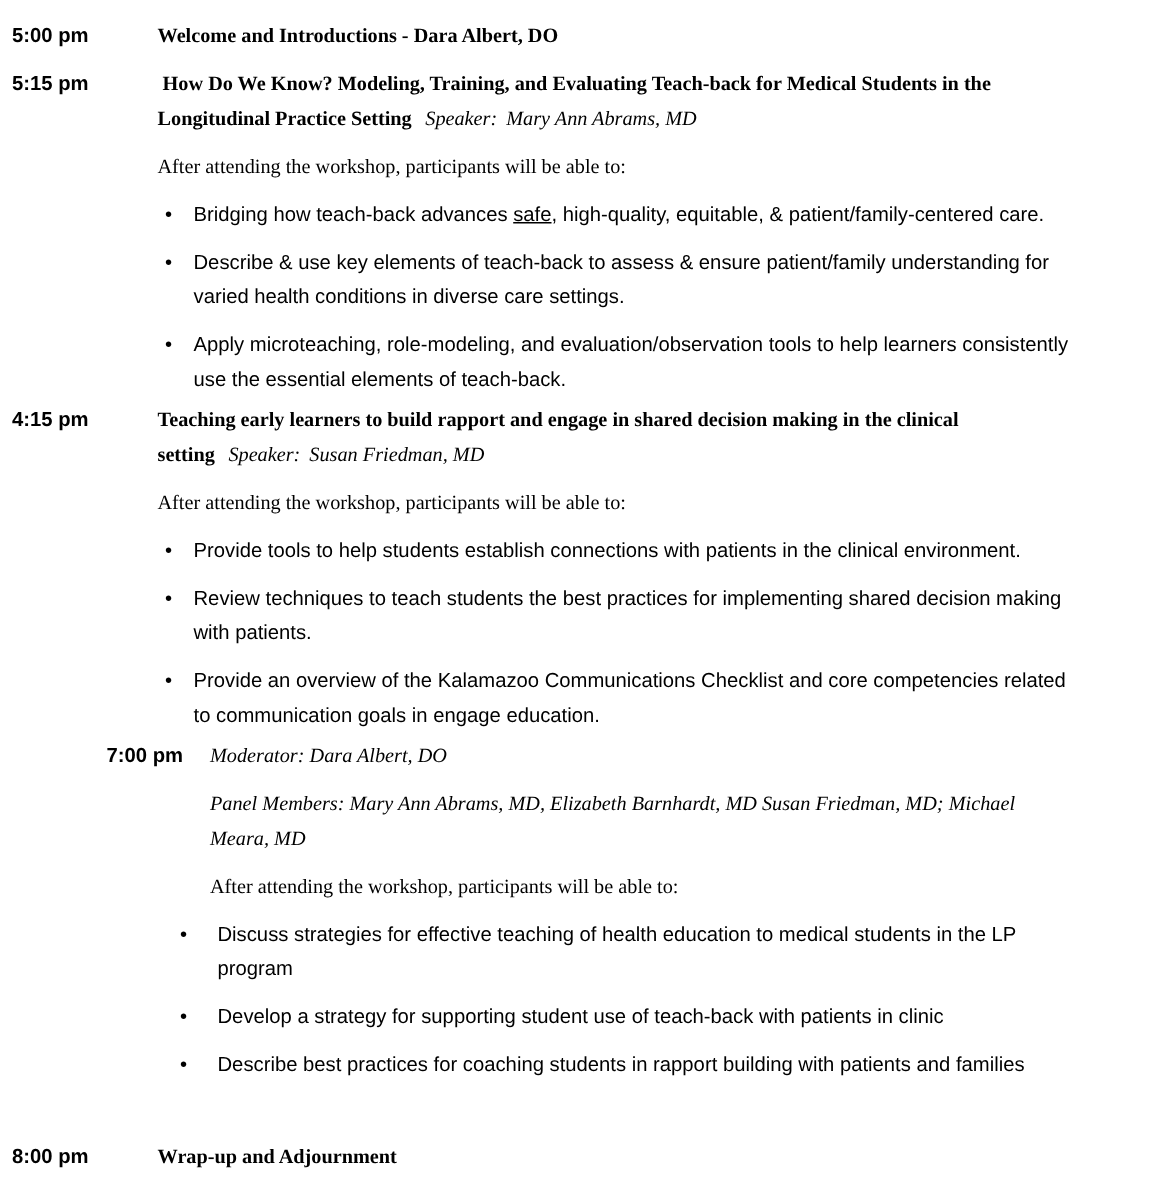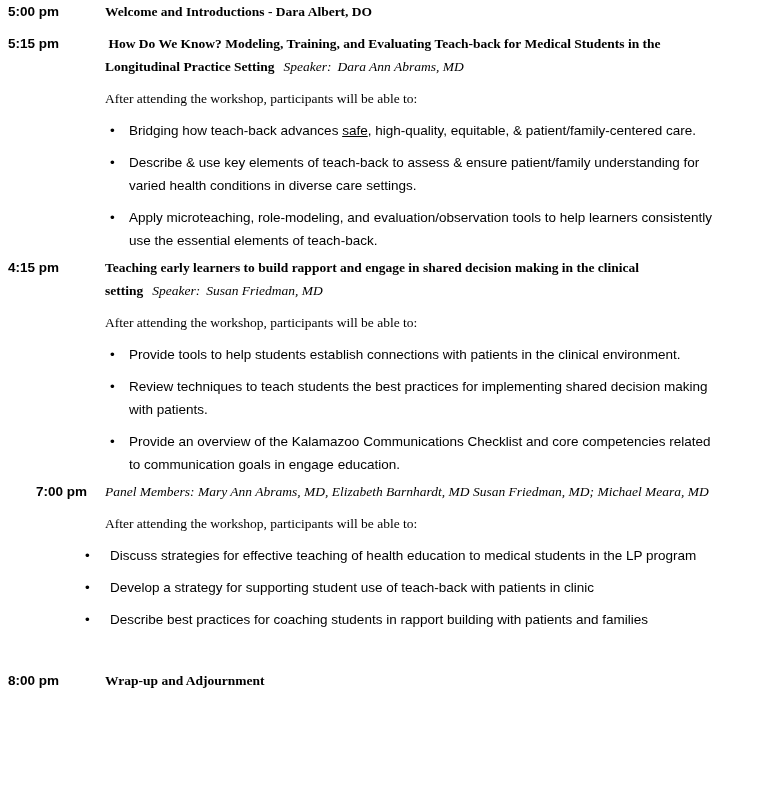--- a/index.html
+++ b/index.html
@@ -10,34 +10,36 @@
     font-family: "Liberation Sans", "DejaVu Sans", sans-serif;
     font-size: 13.5px;
     line-height: 23px;
   }
   .page {
     width: 730px;
     height: 796px;
     background: #ffffff;
     overflow: hidden;
     box-sizing: border-box;
+    padding-top: 12px;
   }
   .row {
     display: flex;
     align-items: flex-start;
   }
   .time-cell {
     flex: 0 0 105px;
     box-sizing: border-box;
     padding-left: 8px;
     font-weight: bold;
     white-space: nowrap;
   }
   .time-cell.time-indent {
     padding-left: 36px;
+    margin-left: 35px;
   }
   .content-cell {
     flex: 1 1 auto;
     box-sizing: border-box;
     width: 653px;
     max-width: 653px;
     padding-right: 14px;
   }
   p {
     margin: 0 0 9px 0;
@@ -84,21 +86,21 @@
   <div class="row">
     <div class="time-cell">5:00 pm</div>
     <div class="content-cell">
       <p class="heading"><span class="bold">Welcome and Introductions - Dara Albert, DO</span></p>
     </div>
   </div>
 
   <div class="row">
     <div class="time-cell">5:15 pm</div>
     <div class="content-cell">
-      <p class="heading"><span class="bold"> How Do We Know? Modeling, Training, and Evaluating Teach-back for Medical Students in the Longitudinal Practice Setting</span><span class="italic speaker-label">Speaker:</span><span class="italic speaker-name">Dara Ann Abrams, MD</span></p>
+      <p class="heading"><span class="bold"> How Do We Know? Modeling, Training, and Evaluating Teach-back for Medical Students in the Longitudinal Practice Setting</span><span class="italic speaker-label">Speaker:</span><span class="italic speaker-name">Mary Ann Abrams, MD</span></p>
       <p>After attending the workshop, participants will be able to:</p>
       <ul class="objectives">
         <li><span class="bullet">•</span><span>Bridging how teach-back advances </span><span class="u">safe</span><span>, high-quality, equitable, &amp; patient/family-centered care.</span></li>
         <li><span class="bullet">•</span><span>Describe &amp; use key elements of teach-back to assess &amp; ensure patient/family understanding for varied health conditions in diverse care settings.</span></li>
         <li><span class="bullet">•</span><span>Apply microteaching, role-modeling, and evaluation/observation tools to help learners consistently use the essential elements of teach-back.</span></li>
       </ul>
     </div>
   </div>
 
   <div class="row">
@@ -110,20 +112,21 @@
         <li><span class="bullet">•</span><span>Provide tools to help students establish connections with patients in the clinical environment.</span></li>
         <li><span class="bullet">•</span><span>Review techniques to teach students the best practices for implementing shared decision making with patients.</span></li>
         <li><span class="bullet">•</span><span>Provide an overview of the Kalamazoo Communications Checklist and core competencies related to communication goals in engage education.</span></li>
       </ul>
     </div>
   </div>
 
   <div class="row">
     <div class="time-cell time-indent">7:00 pm</div>
     <div class="content-cell">
+      <p class="italic">Moderator: Dara Albert, DO</p>
       <p class="italic">Panel Members: Mary Ann Abrams, MD, Elizabeth Barnhardt, MD Susan Friedman, MD; Michael Meara, MD</p>
       <p>After attending the workshop, participants will be able to:</p>
       <ul class="objectives outdent">
         <li><span class="bullet">•</span><span>Discuss strategies for effective teaching of health education to medical students in the LP program</span></li>
         <li><span class="bullet">•</span><span>Develop a strategy for supporting student use of teach-back with patients in clinic</span></li>
         <li><span class="bullet">•</span><span>Describe best practices for coaching students in rapport building with patients and families</span></li>
       </ul>
     </div>
   </div>
 

